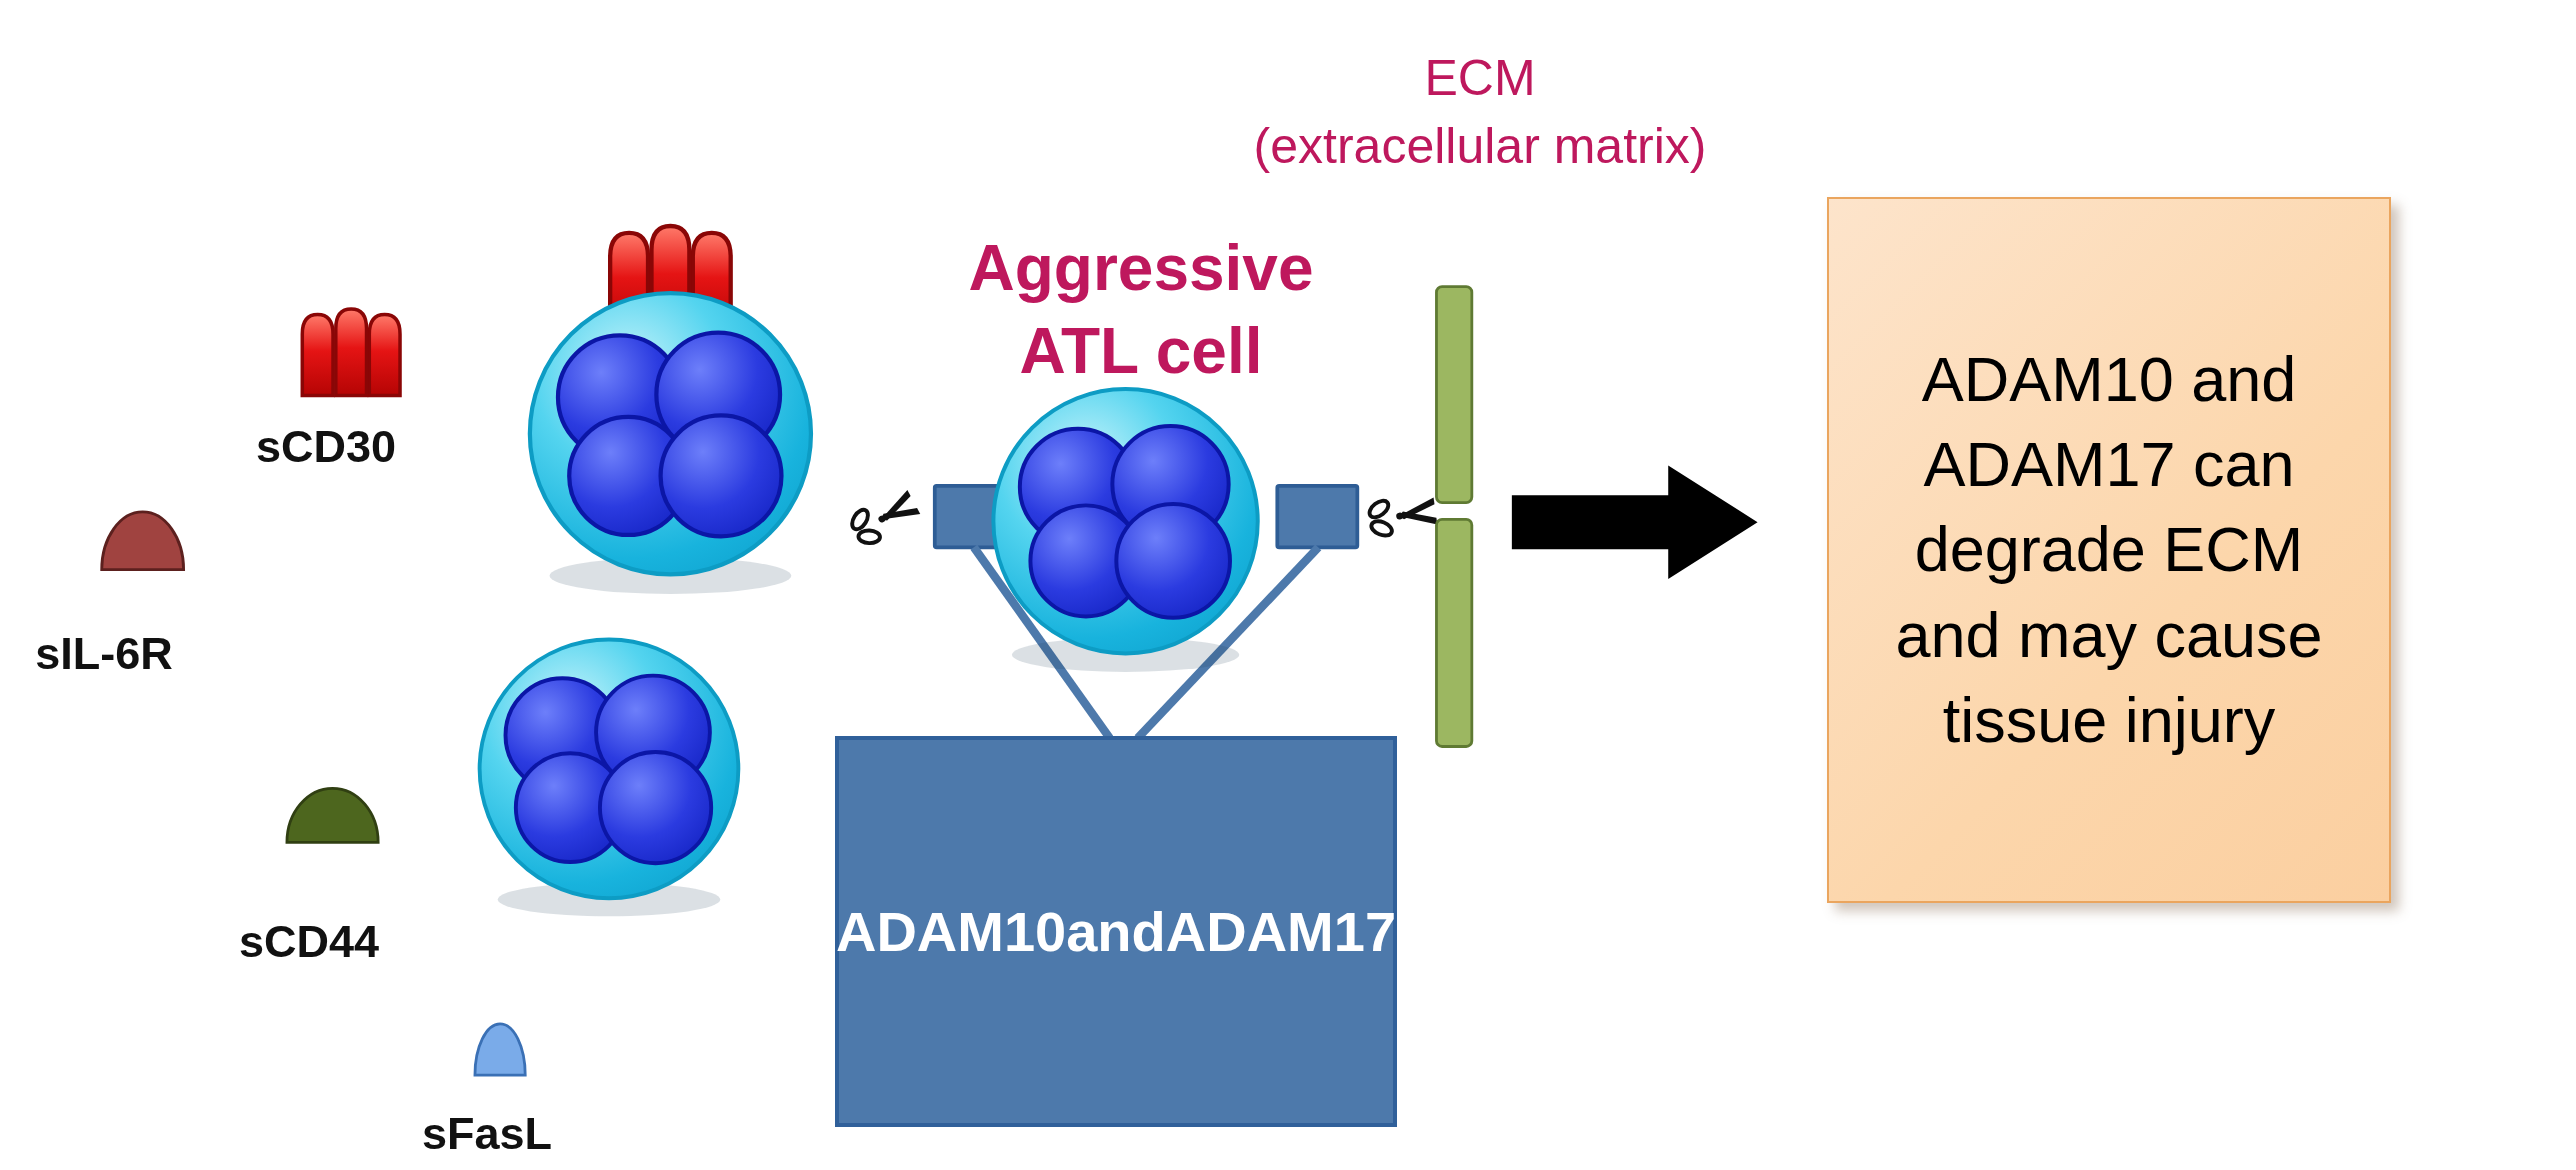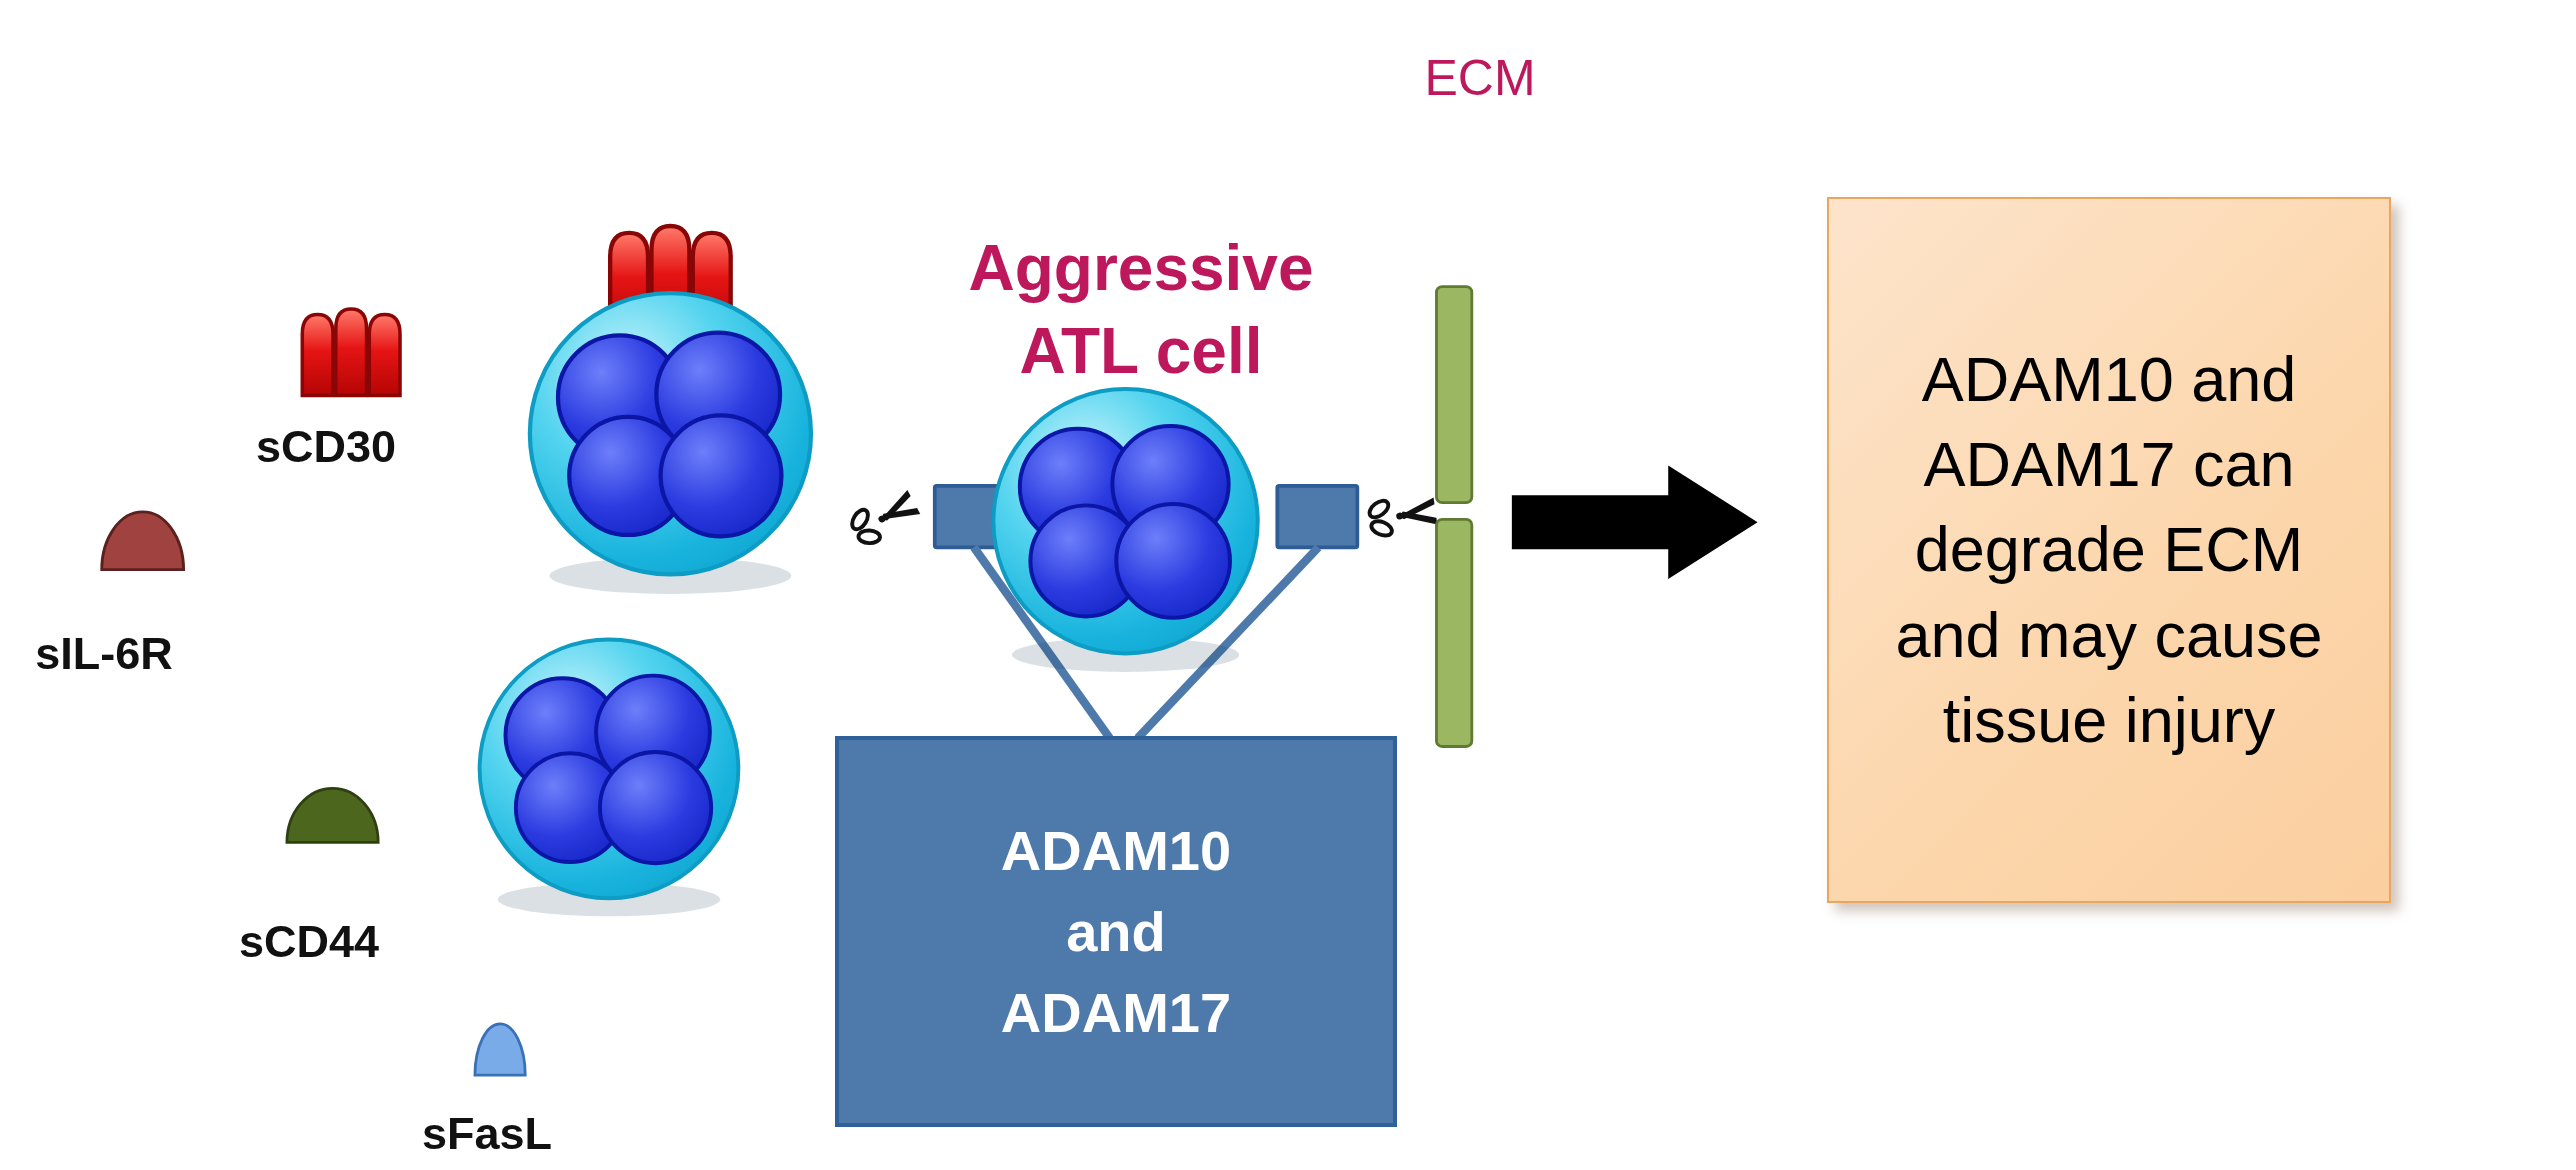--- a/index.html
+++ b/index.html
@@ -31,21 +31,21 @@
   #ecm-heading   { left: 1480px; top: 45px;  font-size: 50px; font-weight: 400; line-height: 1.35; }
   #aggressive-heading { left: 1141px; top: 227px; font-size: 64px; font-weight: bold; line-height: 1.3; }
 
   #adam-box {
     position: absolute;
     left: 835px; top: 736px;
     width: 562px; height: 391px;
     box-sizing: border-box;
     background: #4d79ab;
     border: 4.7px solid #30609a;
-    display: flex; flex-direction: column;
+    display: flex; flex-direction: row;
     align-items: center; justify-content: center;
     color: #ffffff;
     font-size: 56px; font-weight: bold;
     line-height: 1.45;
     text-align: center;
   }
   #conclusion-box {
     position: absolute;
     left: 1827px; top: 197px;
     width: 564px; height: 706px;
@@ -150,20 +150,21 @@
     </g>
 
     <rect x="1543" y="308" width="38" height="232" rx="6" fill="#9cb761" stroke="#5f7a33" stroke-width="3"></rect>
     <rect x="1543" y="558" width="38" height="244" rx="6" fill="#9cb761" stroke="#5f7a33" stroke-width="3"></rect>
 
     <polygon points="1624,532 1792,532 1792,500 1888,561 1792,622 1792,590 1624,590" fill="#000000"></polygon>
   </svg>
 
   <div id="ecm-heading" class="heading">
     <div>ECM</div>
+    <div>(extracellular matrix)</div>
   </div>
 
   <div id="aggressive-heading" class="heading">
     <div>Aggressive</div>
     <div>ATL cell</div>
   </div>
 
   <div class="label" style="left:326px; top:421px;">sCD30</div>
   <div class="label" style="left:104px; top:628px;">sIL-6R</div>
   <div class="label" style="left:309px; top:916px;">sCD44</div>

